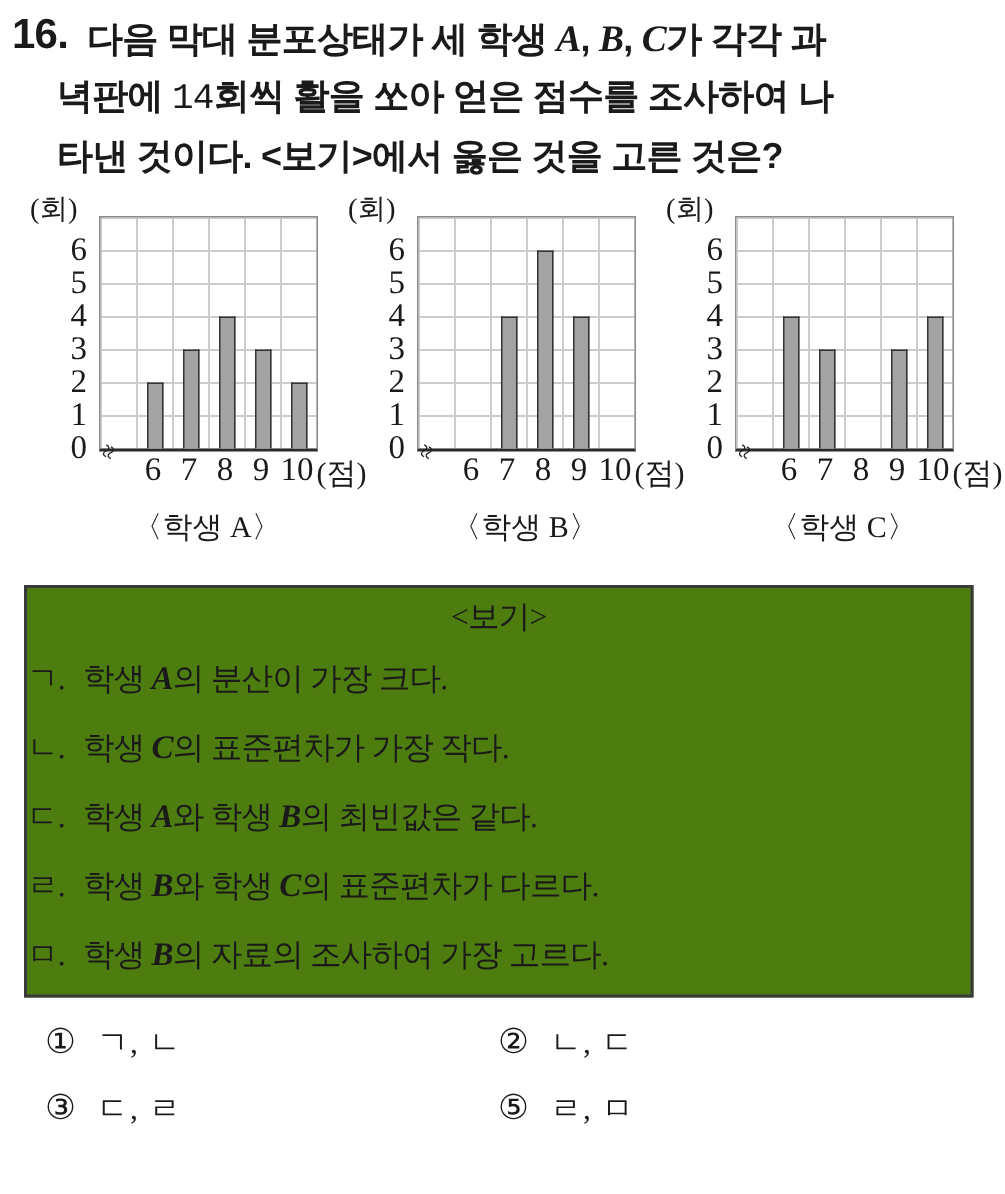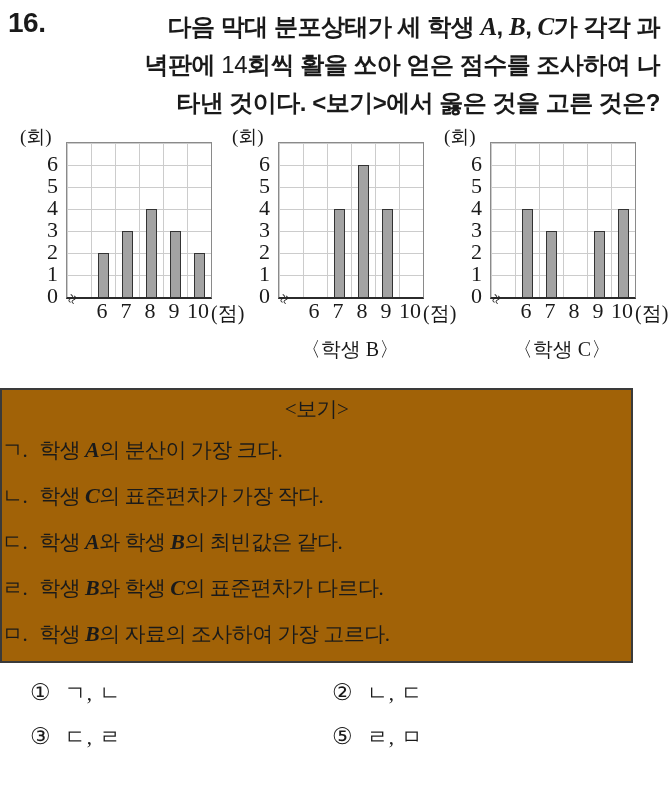--- a/index.html
+++ b/index.html
@@ -9,25 +9,25 @@
   }
   *{margin:0;padding:0;box-sizing:content-box;}
   html,body{background:#ffffff;}
   body{
     width:670px;height:796px;overflow:hidden;position:relative;
     font-family:var(--serif);color:var(--ink);
   }
 
   
   .question{position:relative;padding:8px 10px 0 38px;font-family:var(--sans);
-    font-weight:700;font-size:24px;line-height:38px;letter-spacing:-0.5px;text-align:right;}
+    font-weight:700;font-size:24px;line-height:38px;letter-spacing:-0.5px;}
   .qnum{position:absolute;left:8px;top:6px;font-size:28px;font-weight:800;line-height:34px;}
   .qline1{padding-left:20px;}
   .math-it{font-family:var(--serif);font-style:italic;font-weight:600;font-size:25px;}
-  .serif-num{font-family:Liberation Sans, sans-serif;font-weight:500;font-size:24px;}
+  .serif-num{font-family:Liberation Mono, monospace;font-weight:500;font-size:24px;}
 
   
   .charts-row{position:relative;height:242px;margin-top:4px;display:flex;}
   .chart{position:relative;width:212px;height:242px;flex:0 0 auto;margin-left:8px;}
   .chart + .chart{margin-left:0;}
   .y-unit{position:absolute;left:12px;top:-2px;font-size:19px;}
   .ytick{position:absolute;left:20px;width:30px;text-align:right;font-size:22px;line-height:26px;}
   .plot{
     position:absolute;left:58px;top:16px;width:144px;height:154px;
     border:1.5px solid #8a8a8a;border-bottom:2px solid #2b2b2b;
@@ -39,22 +39,22 @@
     border:1.5px solid #333333;border-bottom:none;box-sizing:border-box;}
   .axis-break{position:absolute;left:0px;bottom:-12px;font-size:17px;color:#222;
     transform:rotate(112deg);font-family:var(--serif);}
   .xtick{position:absolute;top:172px;width:24px;text-align:center;font-size:22px;}
   .x-unit{position:absolute;left:203px;top:174px;font-size:20px;white-space:nowrap;}
   .caption{position:absolute;left:28px;top:210px;width:204px;text-align:center;
     font-size:20px;letter-spacing:0px;}
 
   
   .exam-box{
-    margin:20px 0 0 0;width:629px;border:2px solid #3a3a3a;
-    padding:5px 0 4px 0;background:#a16207;
+    margin:20px 0 0 16px;width:629px;border:2px solid #3a3a3a;
+    padding:5px 0 4px 0;background:#4d7c0f;
   }
   .exam-box-title{text-align:center;font-size:21px;line-height:28px;margin-bottom:4px;
     letter-spacing:-0.5px;}
   .exam-item{font-size:21px;line-height:46px;white-space:nowrap;
     letter-spacing:-0.5px;}
   .exam-item .marker{display:inline-block;margin-right:12px;}
   .exam-item .math-it{font-size:22px;line-height:1;}
 
   
   .choices{margin:8px 0 0 30px;display:grid;grid-template-columns:302px auto;}
@@ -90,20 +90,21 @@
         <div class="bar" style="left: 103px; height: 66px;"></div>
         <div class="bar" style="left: 127px; height: 44px;"></div>
         <div class="axis-break">≈</div>
       </div>
       <div class="xtick" style="left: 82px;">6</div>
       <div class="xtick" style="left: 106px;">7</div>
       <div class="xtick" style="left: 130px;">8</div>
       <div class="xtick" style="left: 154px;">9</div>
       <div class="xtick" style="left: 178px;">10</div>
       <div class="x-unit">(점)</div>
+      <div class="caption">〈학생 A〉</div>
     </div>
     <div class="chart">
       <div class="y-unit">(회)</div>
       <div class="ytick" style="top: 25px;">6</div>
       <div class="ytick" style="top: 47px;">5</div>
       <div class="ytick" style="top: 69px;">4</div>
       <div class="ytick" style="top: 91px;">3</div>
       <div class="ytick" style="top: 113px;">2</div>
       <div class="ytick" style="top: 135px;">1</div>
       <div class="ytick" style="top: 157px;">0</div>

